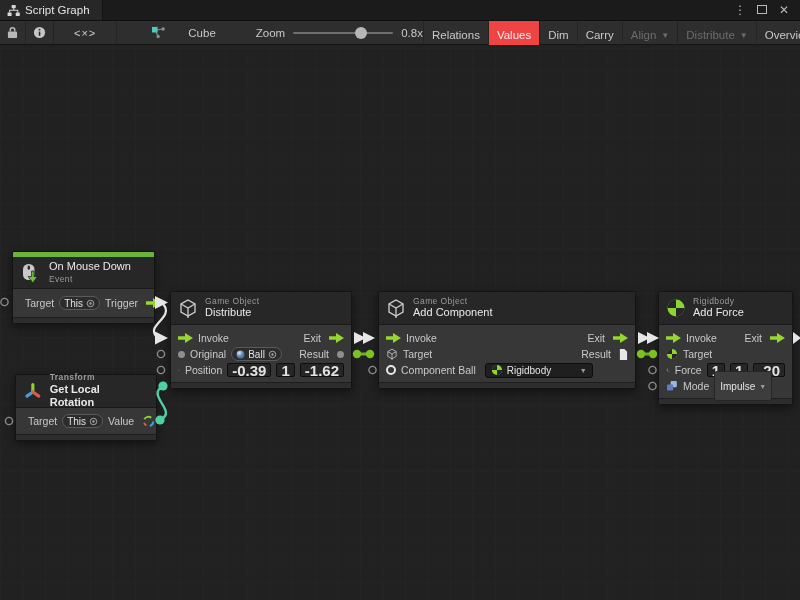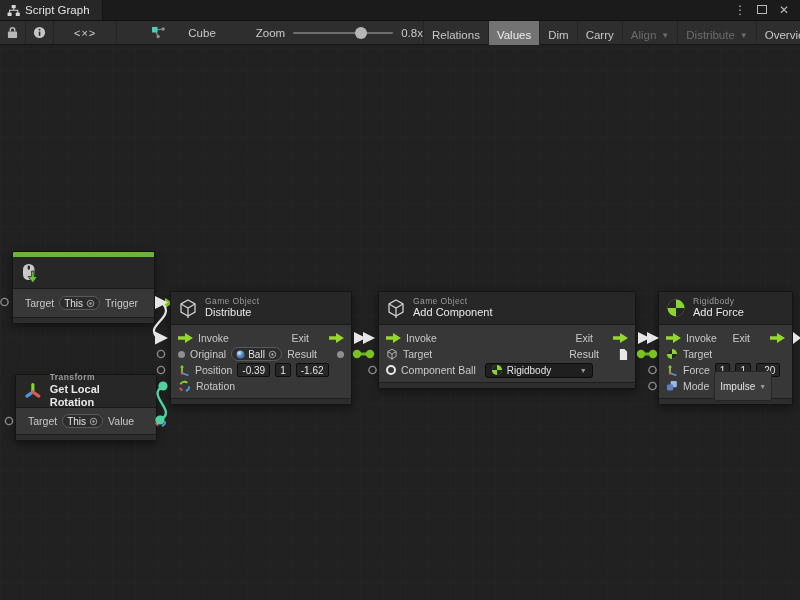--- a/index.html
+++ b/index.html
@@ -13,21 +13,21 @@
          border-right:1px solid #121212; color:#e3e3e3; font-size:11.5px; }
   .win-controls { margin-left:auto; display:flex; align-items:center; gap:6px; padding-right:8px; color:#b9b9b9; }
   .win-btn { width:16px; text-align:center; font-size:12px; cursor:default; }
   .maxi { width:10px; height:9px; border:1.4px solid #b9b9b9; display:inline-block; }
 
   
   .toolbar { height:25px; background:#2e2e2e; border-top:1px solid #101010; border-bottom:1px solid #151515;
              display:flex; align-items:stretch; font-size:11.5px; color:#c8c8c8; }
   .tbtn { display:flex; align-items:center; justify-content:center; padding:14px 8px; border-right:1px solid #242424; }
   .tbtn.icon-only { padding:0 7px; }
-  .tbtn.active { background:#737373; color:#eee; }
+  .tbtn.active { background:#ef4444; color:#eee; }
   .tbtn.disabled { color:#6c6c6c; }
   .caret { font-size:8px; margin-left:5px; color:#6c6c6c; }
   .graph-name { display:flex; align-items:center; gap:22px; padding:0 10px; margin-left:24px; }
   .zoom-group { display:flex; align-items:center; gap:8px; margin-left:30px; }
   .slider { position:relative; width:100px; height:2px; background:#6e6e6e; border-radius:1px; }
   .slider-handle { position:absolute; top:-5px; left:62%; width:12px; height:12px; border-radius:50%; background:#b6b6b6; }
   .right-buttons { display:flex; align-items:stretch; margin-left:auto; border-left:1px solid #242424; }
   .code-glyph { font-size:11px; letter-spacing:1px; color:#cfcfcf; }
 
   
@@ -47,25 +47,25 @@
           box-shadow:0 3px 8px rgba(0,0,0,.45); z-index:3; }
   .accent { height:5px; border-radius:1px 1px 0 0; }
   .node-header { background:#272727; display:flex; align-items:center; gap:7px;
                  padding:0 10px 0 7px; border-bottom:1px solid #1a1a1a; }
   .titles { display:flex; flex-direction:column; line-height:1.25; }
   .small-title { font-size:8.5px; color:#9a9a9a; letter-spacing:.4px; }
   .big-title { font-size:11px; color:#e9e9e9; }
   .node-rows { padding:5px 0 4px; }
   .nrow { height:16px; display:flex; align-items:center; gap:5px; padding:0 7px;
           font-size:10.5px; color:#c9c9c9; white-space:nowrap; }
-  .nrow .right { margin-left:auto; display:flex; align-items:center; gap:20px; }
+  .nrow .right { margin-left:auto; display:flex; align-items:center; gap:8px; }
   .node-footer { height:6px; background:#2d2d2d; border-top:1px solid #1e1e1e; border-radius:0 0 2px 2px; }
 
   .vfield { background:#262626; border:1px solid #0e0e0e; border-radius:2px; height:14px;
-            display:flex; align-items:center; padding:0 4px; font-size:10px; color:#e2e2e2; }
+            display:flex; align-items:center; padding:0 4px; font-size:15px; color:#e2e2e2;font-weight:bold; }
   .ofield { background:#2c2c2c; border:1px solid #5a5a5a; border-radius:7px; height:14px;
             display:flex; align-items:center; gap:3px; padding:0 4px; font-size:10px; color:#e2e2e2; }
   .dropdown { background:#1f1f1f; border:1px solid #0c0c0c; border-radius:3px; height:15px;
               display:flex; align-items:center; gap:4px; padding:0 5px; font-size:10px; color:#e2e2e2; }
   .dropdown .dd-caret { margin-left:auto; font-size:7px; color:#9a9a9a; }
   .dropdown.small { background:#3d3d3d; border-color:#262626; height:30px; }
   .dot-gray { width:7px; height:7px; border-radius:50%; background:#8f8f8f; }
   .ring-white { width:10px; height:10px; border-radius:50%; border:2px solid #e8e8e8; }
 </style>
 </head>
@@ -156,20 +156,24 @@
   <div class="canvas">
 
     <div class="node" style="left:12px; top:206px; width:143px;">
       <div class="accent" style="background:#6cb33e;"></div>
       <div class="node-header" style="height:32px;">
         <svg width="22" height="22" viewBox="0 0 22 22">
           <rect x="3" y="2" width="11.5" height="16" rx="5.5" fill="#c9c9c9"></rect>
           <rect x="7.6" y="3.6" width="2.4" height="4.2" rx="1.2" fill="#2e2e2e"></rect>
           <path d="M14 9v5.5h3.4L12.8 21l-4.6-6.5h3.4V9z" fill="#6cc43e" stroke="#222" stroke-width="0.8"></path>
         </svg>
+        <div class="titles">
+          <span class="big-title">On Mouse Down</span>
+          <span class="small-title">Event</span>
+        </div>
       </div>
       <div class="node-rows" style="padding:0;">
         <div class="nrow" style="height:28px;">
           <svg width="12" height="12" viewBox="0 0 20 20" fill="none" stroke="#b5b5b5" stroke-width="1.6">
               <path d="M10 2 17 6v8l-7 4-7-4V6z"></path>
               <path d="M3 6l7 4 7-4M10 10v8"></path>
             </svg>
           <span>Target</span>
           <span class="ofield">
             <span>This</span>
@@ -289,28 +293,20 @@
           <span class="vfield">
               <span>-0.39</span>
             </span>
           <span class="vfield">
               <span>1</span>
             </span>
           <span class="vfield">
               <span>-1.62</span>
             </span>
         </div>
-        <div class="nrow">
-          <svg width="13" height="13" viewBox="0 0 14 14" fill="none" stroke-width="2.1">
-              <path d="M12 7a5 5 0 0 1-3.5 4.8" stroke="#4a9ae0"></path>
-              <path d="M2.6 4.5A5 5 0 0 1 10 3" stroke="#8bd32f"></path>
-              <path d="M2.2 8.5a5 5 0 0 0 2.5 2.8" stroke="#e05a4a"></path>
-            </svg>
-          <span>Rotation</span>
-        </div>
       </div>
       <div class="node-footer"></div>
     </div>
 
     <div class="node" style="left:378px; top:246px; width:258px;">
       <div class="node-header" style="height:33px;">
         <svg width="20" height="20" viewBox="0 0 20 20" fill="none" stroke="#cfcfcf" stroke-width="1.3">
             <path d="M10 2 17 6v8l-7 4-7-4V6z"></path>
             <path d="M3 6l7 4 7-4M10 10v18"></path>
           </svg>

